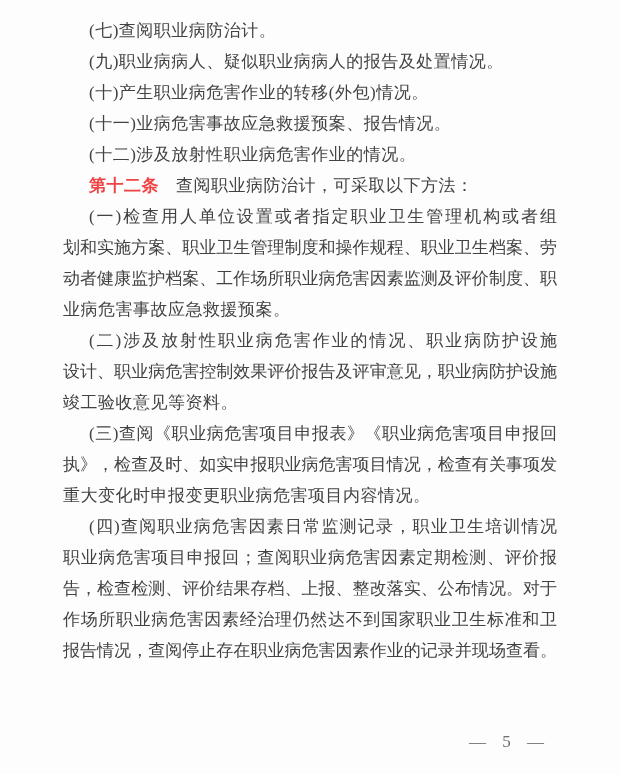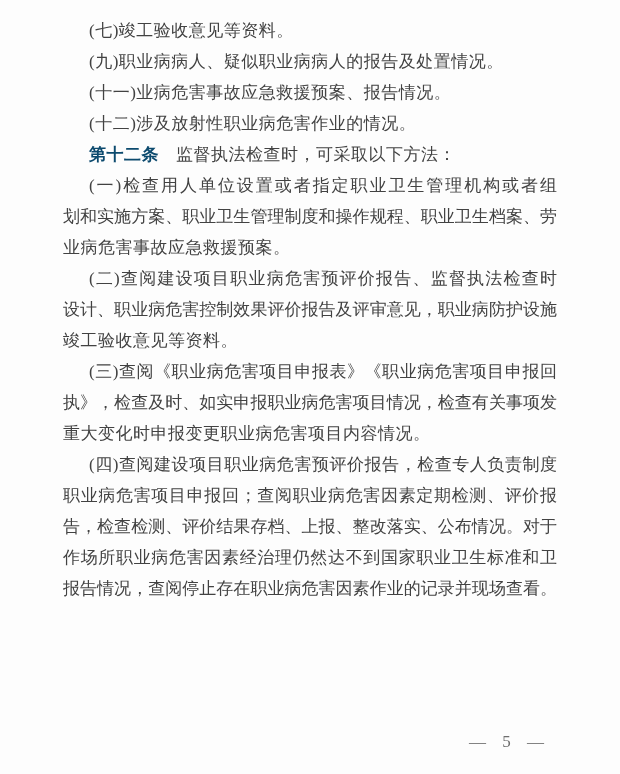--- a/index.html
+++ b/index.html
@@ -32,59 +32,61 @@
   
   .jl {
     text-align: justify;
     text-align-last: justify;
     text-justify: inter-character;
     letter-spacing: 0;
   }
   .term {
     font-weight: bold;
     margin-right: 17px;
-    color: #0c4a6e;
+    color: #ef4444;
   }
   .page-number {
     position: absolute;
     top: 731px;
     right: 70px;
     font-size: 17px;
     line-height: 22px;
     color: #6e6e6e;
     letter-spacing: 6px;
     white-space: pre;
   }
 </style>
 </head>
 <body>
 
 <div class="page">
   <div class="doc-body">
 
-    <p class="line fi">(七)竣工验收意见等资料。</p>
+    <p class="line fi">(七)查阅职业病防治计。</p>
     <p class="line fi">(九)职业病病人、疑似职业病病人的报告及处置情况。</p>
+    <p class="line fi">(十)产生职业病危害作业的转移(外包)情况。</p>
     <p class="line fi">(十一)业病危害事故应急救援预案、报告情况。</p>
     <p class="line fi">(十二)涉及放射性职业病危害作业的情况。</p>
 
-    <p class="line fi"><span class="term">第十二条</span><span>监督执法检查时，可采取以下方法：</span></p>
+    <p class="line fi"><span class="term">第十二条</span><span>查阅职业病防治计，可采取以下方法：</span></p>
 
     <p class="line fi jl">(一)检查用人单位设置或者指定职业卫生管理机构或者组</p>
     <p class="line jl">划和实施方案、职业卫生管理制度和操作规程、职业卫生档案、劳</p>
+    <p class="line jl">动者健康监护档案、工作场所职业病危害因素监测及评价制度、职</p>
     <p class="line">业病危害事故应急救援预案。</p>
 
-    <p class="line fi jl">(二)查阅建设项目职业病危害预评价报告、监督执法检查时</p>
+    <p class="line fi jl">(二)涉及放射性职业病危害作业的情况、职业病防护设施</p>
     <p class="line jl">设计、职业病危害控制效果评价报告及评审意见，职业病防护设施</p>
     <p class="line">竣工验收意见等资料。</p>
 
     <p class="line fi jl">(三)查阅《职业病危害项目申报表》《职业病危害项目申报回</p>
     <p class="line jl">执》，检查及时、如实申报职业病危害项目情况，检查有关事项发生</p>
     <p class="line">重大变化时申报变更职业病危害项目内容情况。</p>
 
-    <p class="line fi jl">(四)查阅建设项目职业病危害预评价报告，检查专人负责制度</p>
+    <p class="line fi jl">(四)查阅职业病危害因素日常监测记录，职业卫生培训情况</p>
     <p class="line jl">职业病危害项目申报回；查阅职业病危害因素定期检测、评价报</p>
     <p class="line jl">告，检查检测、评价结果存档、上报、整改落实、公布情况。对于工</p>
     <p class="line jl">作场所职业病危害因素经治理仍然达不到国家职业卫生标准和卫</p>
     <p class="line jl">报告情况，查阅停止存在职业病危害因素作业的记录并现场查看。</p>
 
   </div>
 
   <div class="page-number">— 5 —</div>
 </div>
 

